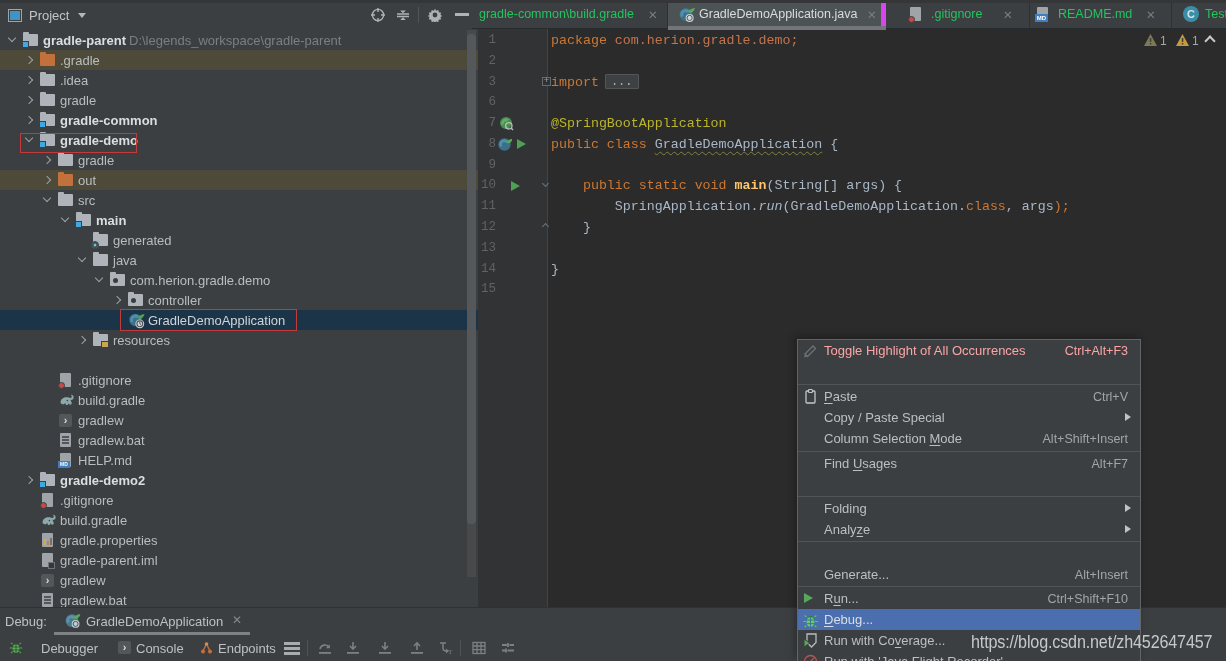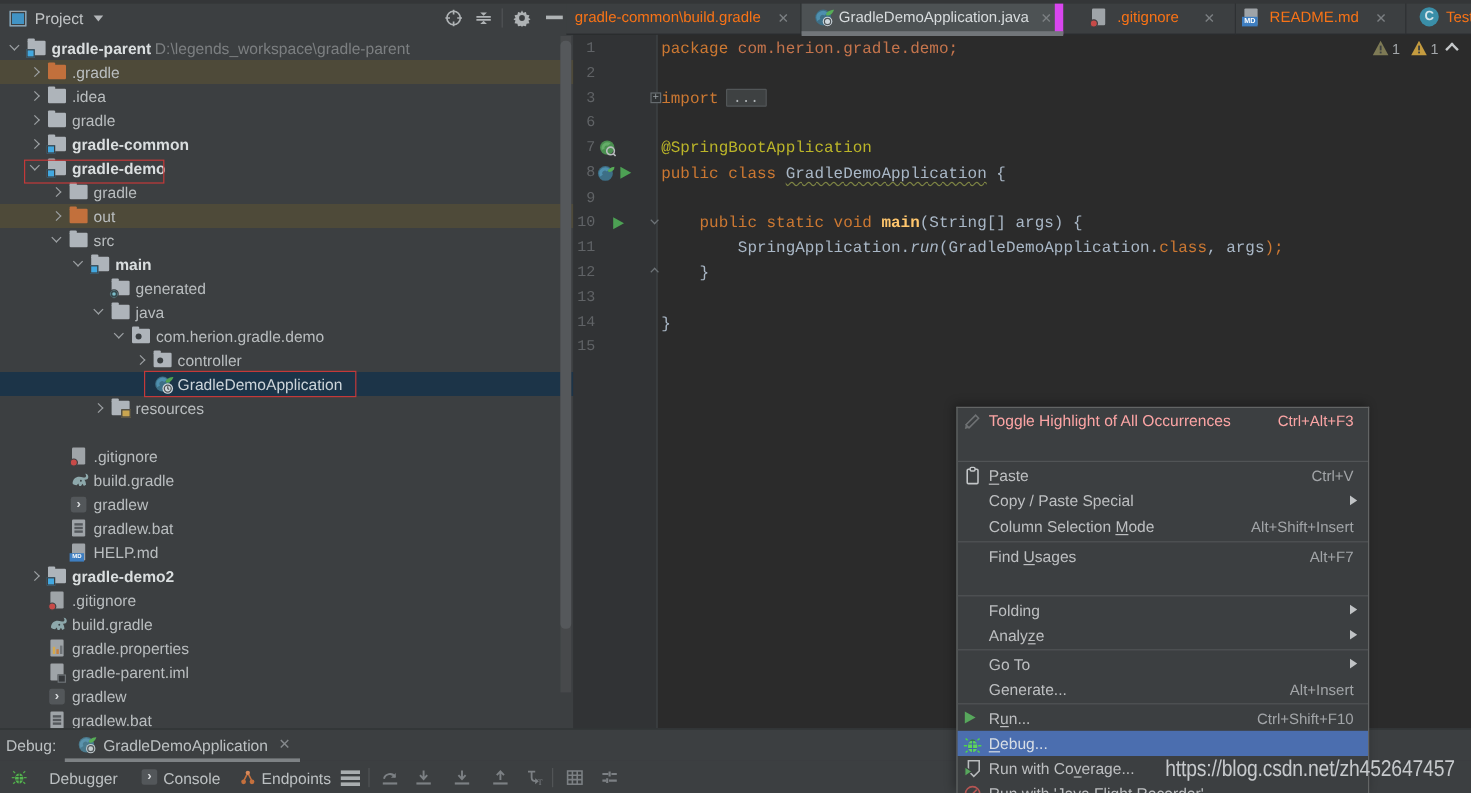--- a/index.html
+++ b/index.html
@@ -44,22 +44,22 @@
 .cbox{position:absolute;top:4px;width:13px;height:13px;background:#53575a;border-radius:2px;color:#d7dadc;font-size:11px;font-weight:bold;line-height:12px;text-align:center;font-style:normal}
 .tic{position:absolute;top:2px}
 
 #tsb{position:absolute;left:467px;top:30px;width:9px;height:547px;background:#47494b}
 #tsbt{position:absolute;left:467px;top:34px;width:9px;height:490px;background:#55585b;border-radius:4px}
 
 .redrect{position:absolute;border:1.5px solid #c43939;z-index:30}
 
 #tabbar{position:absolute;left:472px;top:0;width:754px;height:29px;background:#3c3f41;border-bottom:1px solid #282b2d}
 .etab{position:absolute;top:0;height:29px;border-right:1px solid #2e3133}
-.etab .tt{position:absolute;top:7px;font-size:12.5px;color:#f97316;white-space:nowrap}
-.etab.sel{background:#4d5254;border-right:7px solid #d946ef}
+.etab .tt{position:absolute;top:7px;font-size:12.5px;color:#22c55e;white-space:nowrap}
+.etab.sel{background:#4d5254;border-right:5px solid #d946ef}
 .etab.sel .tt{color:#d8dcde}
 .etab .x{position:absolute;top:8px;font-size:11.5px;color:#7b7f82}
 
 #editor{position:absolute;left:478px;top:29px;width:748px;height:578px;background:#2b2b2b}
 #gutter{position:absolute;left:478px;top:29px;width:70px;height:578px;background:#313335;border-right:1px solid #404446}
 .lnum{position:absolute;width:38px;text-align:right;font-family:"Liberation Mono",monospace;font-size:12.5px;color:#606366;height:21px;line-height:21px}
 .cline{position:absolute;left:551px;height:21px;line-height:21px;font-family:"Liberation Mono",monospace;font-size:13.3px;color:#a9b7c6;white-space:pre}
 .kw{color:#cc7832}
 .pk{color:#c4744c}
 .ann{color:#bbb529}
@@ -492,24 +492,20 @@
 <div class="msep" style="top:156px"></div>
 <div class="mi" style="top:158px">
         <span class="milbl">Folding</span>
         <span class="marr"></span>
       </div>
 <div class="mi" style="top:179px">
         <span class="milbl">Analy<u>z</u>e</span>
         <span class="marr"></span>
       </div>
 <div class="msep" style="top:201px"></div>
-<div class="mi" style="top:203px">
-        <span class="milbl">Go To</span>
-        <span class="marr"></span>
-      </div>
 <div class="mi" style="top:224px">
         <span class="milbl">Generate...</span>
         <span class="mishc">Alt+Insert</span>
       </div>
 <div class="msep" style="top:246px"></div>
 <div class="mi" style="top:248px">
         <span class="mic" style="left:6px;top:5px;width:0;height:0;border-top:5.5px solid transparent;border-bottom:5.5px solid transparent;border-left:9px solid #57a75c"></span>
         <span class="milbl">R<u>u</u>n...</span>
         <span class="mishc">Ctrl+Shift+F10</span>
       </div>

